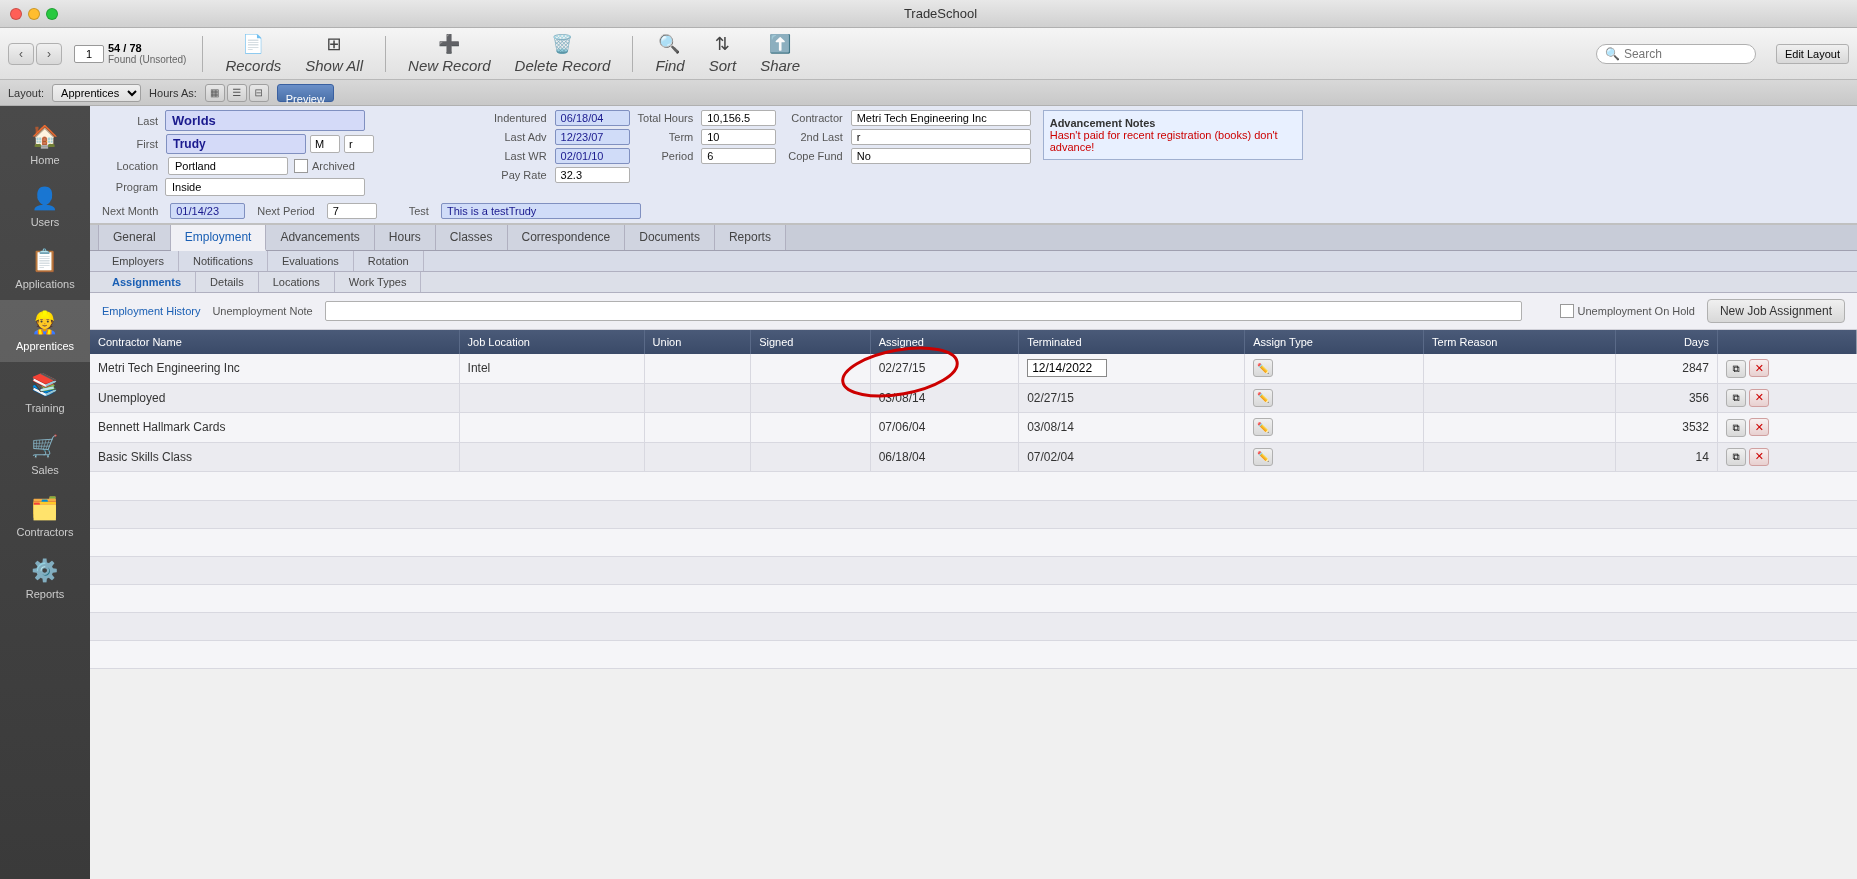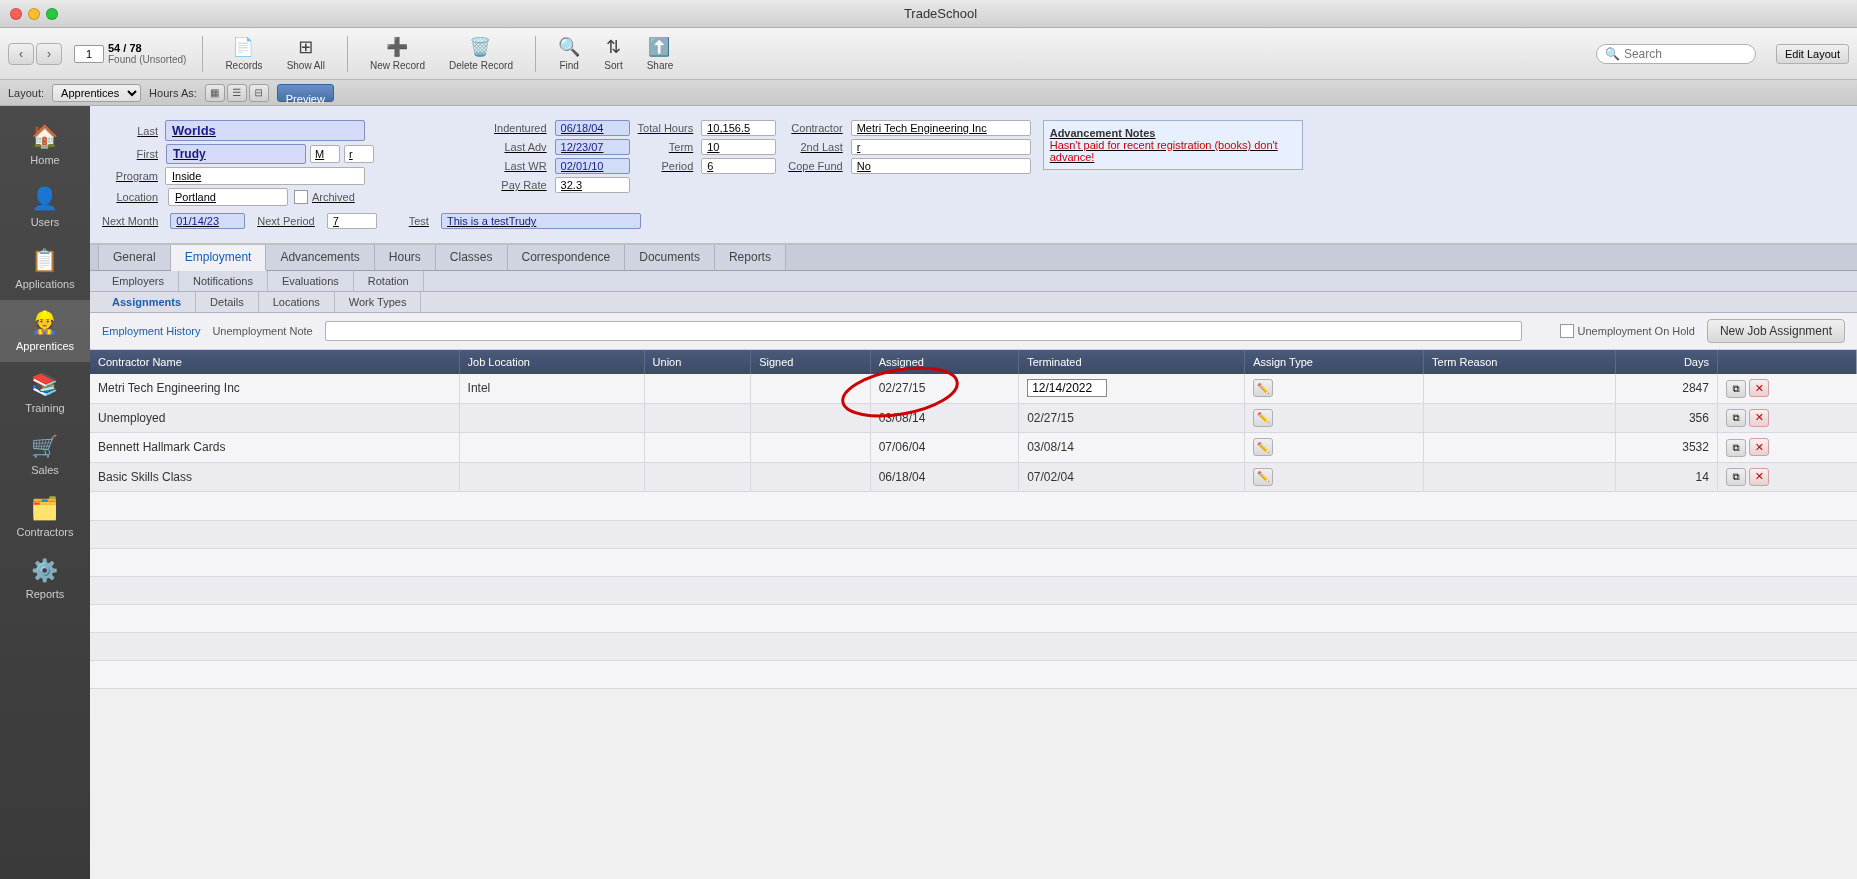--- a/index.html
+++ b/index.html
@@ -54,21 +54,21 @@
     }
     .record-counter {
       display: flex; align-items: center; gap: 4px;
     }
     .toolbar-sep { width: 1px; height: 36px; background: #b0b0b0; margin: 0 4px; }
     .toolbar-item {
       display: flex; flex-direction: column; align-items: center; gap: 2px;
       cursor: pointer; padding: 2px 6px;
     }
     .toolbar-item .icon { font-size: 18px; color: #444; }
-    .toolbar-item .label { font-size: 10px; color: #444; }
+    .toolbar-item .label { font-size: 15px; color: #444; font-style: italic; }
     .toolbar-search {
       margin-left: auto;
       display: flex; align-items: center;
       background: #fff;
       border: 1px solid #b0b0b0;
       border-radius: 10px;
       padding: 2px 8px;
       gap: 4px;
       width: 160px;
     }
@@ -144,22 +144,21 @@
       font-size: 11px;
       min-width: 200px;
     }
     .advancement-notes .an-title { font-weight: 600; color: #333; }
     .advancement-notes .an-text { color: #cc0000; font-size: 11px; }
 
     
     .top-section {
       background: #e4e8f4;
       border-bottom: 2px solid #c0c0c0;
-      padding: 14px 12px;
-      text-decoration: underline;
+      padding: 4px 12px;
     }
 
     .f-label { font-size: 11px; color: #555; text-align: right; padding-right: 4px; }
     .f-val {
       font-size: 12px;
       padding: 2px 5px;
       border-radius: 2px;
       border: 1px solid #b0b0b0;
       background: #fff;
     }
@@ -453,31 +452,31 @@
           <div style="display:grid; grid-template-columns:60px 1fr; gap:3px; align-items:center; margin-bottom:3px;">
             <span class="f-label" style="font-size:11px;color:#555;text-align:right;padding-right:4px;">Last</span>
             <input type="text" class="f-val blue-text" style="background: rgb(212, 218, 248); border: 1px solid rgb(128, 144, 192); color: rgb(26, 26, 142); font-size: 13px; font-weight: 600; padding: 2px 6px; border-radius: 2px; width: 200px;" value="Worlds">
           </div>
           <div style="display:flex; align-items:center; gap:4px; margin-bottom:3px;">
             <span class="f-label" style="font-size:11px;color:#555;text-align:right;padding-right:4px;width:60px;">First</span>
             <input type="text" class="f-val blue-text" style="background: rgb(212, 218, 248); border: 1px solid rgb(128, 144, 192); color: rgb(26, 26, 142); font-size: 12px; font-weight: 600; padding: 2px 6px; border-radius: 2px; width: 140px;" value="Trudy">
             <input type="text" style="width: 30px; font-size: 11px; border: 1px solid rgb(176, 176, 176); border-radius: 2px; padding: 2px 4px;" value="M">
             <input type="text" style="width: 30px; font-size: 11px; border: 1px solid rgb(176, 176, 176); border-radius: 2px; padding: 2px 4px;" value="r">
           </div>
-          <div style="display:grid; grid-template-columns:60px 1fr; gap:3px; align-items:center; margin-bottom:3px;">
-            <span class="f-label" style="font-size:11px;color:#555;text-align:right;padding-right:4px;">Program</span>
-            <input type="text" style="font-size: 11px; border: 1px solid rgb(176, 176, 176); border-radius: 2px; padding: 2px 6px; background: rgb(255, 255, 255); width: 200px;" value="Inside">
-          </div>
           <div style="display:flex; align-items:center; gap:6px; margin-bottom:3px;">
             <span class="f-label" style="font-size:11px;color:#555;text-align:right;padding-right:4px;width:60px;">Location</span>
             <input type="text" style="font-size: 11px; border: 1px solid rgb(176, 176, 176); border-radius: 2px; padding: 2px 6px; background: rgb(255, 255, 255); width: 120px;" value="Portland">
             <div style="display:flex;align-items:center;gap:4px;">
               <div class="checkbox-sm"></div>
               <span style="font-size:11px;color:#555;">Archived</span>
             </div>
+          </div>
+          <div style="display:grid; grid-template-columns:60px 1fr; gap:3px; align-items:center; margin-bottom:3px;">
+            <span class="f-label" style="font-size:11px;color:#555;text-align:right;padding-right:4px;">Program</span>
+            <input type="text" style="font-size: 11px; border: 1px solid rgb(176, 176, 176); border-radius: 2px; padding: 2px 6px; background: rgb(255, 255, 255); width: 200px;" value="Inside">
           </div>
         </div>
 
         <div style="display:grid; grid-template-columns:auto auto auto auto; gap:3px 8px; align-items:center;">
           <span style="font-size:11px;color:#555;text-align:right;">Indentured</span>
           <input type="text" style="font-size: 11px; border: 1px solid rgb(128, 144, 192); background: rgb(208, 220, 248); border-radius: 2px; padding: 1px 5px; width: 75px; color: rgb(26, 26, 142);" value="06/18/04">
           <span style="font-size:11px;color:#555;text-align:right;">Total Hours</span>
           <input type="text" style="font-size: 11px; border: 1px solid rgb(176, 176, 176); background: rgb(255, 255, 255); border-radius: 2px; padding: 1px 5px; width: 75px;" value="10,156.5">
 
           <span style="font-size:11px;color:#555;text-align:right;">Last Adv</span>

